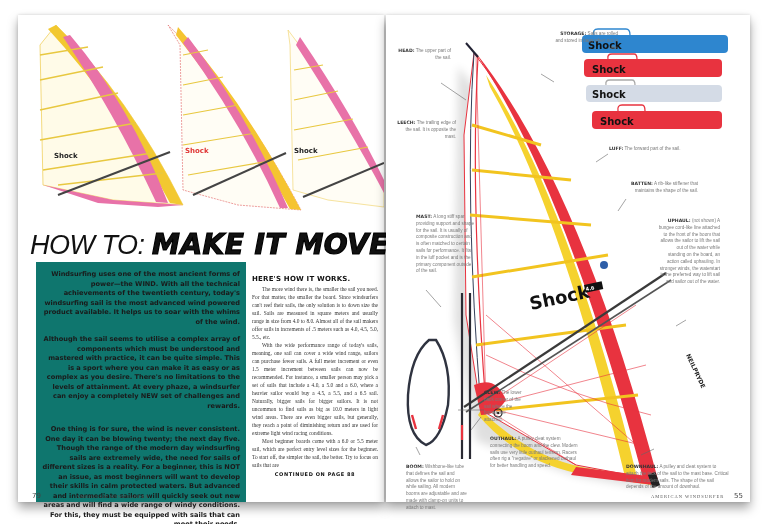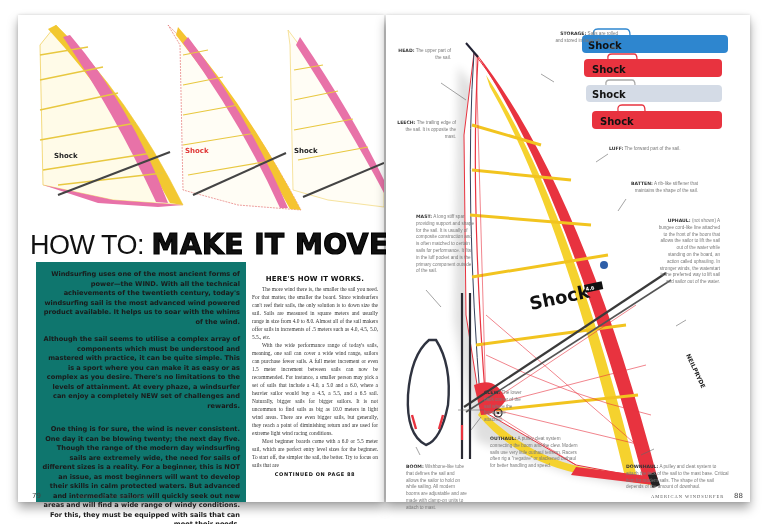--- a/index.html
+++ b/index.html
@@ -14,37 +14,37 @@
     position: absolute; background: #fff;
     box-shadow: 0 6px 10px rgba(0,0,0,0.35), 0 0 3px rgba(0,0,0,0.15);
   }
   .page-left { left: 18px; top: 15px; width: 366px; height: 487px; }
   .page-right { left: 386px; top: 15px; width: 364px; height: 487px; }
 
   
   .sails-row { position: absolute; left: 0; top: 0; width: 366px; height: 205px; }
   .headline {
     position: absolute; left: 12px; top: 215px; white-space: nowrap;
-    font-size: 27px; line-height: 30px; color: #111;
+    font-size: 27px; line-height: 30px; color: #111; font-style: italic;
   }
   .headline .how { font-family: "Liberation Sans", sans-serif; font-weight: 400; letter-spacing: -0.5px; }
   .headline .main { font-family: "DejaVu Sans", sans-serif; font-weight: 900; font-size: 28px; letter-spacing: 0.5px; -webkit-text-stroke: 1.2px #000; }
   .intro-box {
     position: absolute; left: 18px; top: 247px; width: 210px; height: 240px;
     background: #0f766e; padding: 8px 6px 0 6px; box-sizing: border-box;
   }
   .intro-box p {
     margin: 0 0 8px 0; text-align: right;
     font-family: "DejaVu Sans", sans-serif; font-weight: 700;
     font-size: 6.6px; line-height: 9.5px; color: #1a1a1a;
   }
   .col2 { position: absolute; left: 234px; top: 260px; width: 126px; }
   .col2 h3 {
     margin: 0 0 2px 0; font-family: "DejaVu Sans", sans-serif; font-weight: 900;
-    font-size: 7px; letter-spacing: 0.2px; color: #111; text-align: center;
+    font-size: 7px; letter-spacing: 0.2px; color: #111;
   }
   .col2 p {
     margin: 0; text-indent: 10px; text-align: justify;
     font-family: "Liberation Serif", serif; font-size: 5.4px; line-height: 8px; color: #333;
   }
   .continued {
     margin-top: 2px; text-align: center;
     font-family: "DejaVu Sans", sans-serif; font-weight: 900; font-size: 5px; letter-spacing: 0.6px; color: #111;
   }
   .folio { position: absolute; font-family: "DejaVu Sans", sans-serif; font-size: 7px; color: #444; }
@@ -273,15 +273,15 @@
       <b>OUTHAUL:</b> <span>A pulley cleat system connecting the boom and the clew. Modern sails use very little outhaul tension. Racers often rig a "negative" or slackened outhaul for better handling and speed.</span>
     </div>
     <div class="callout" style="left:20px; top:449px; width:62px;">
       <b>BOOM:</b> <span>Wishbone-like tube that defines the sail and allows the sailor to hold on while sailing. All modern booms are adjustable and are made with clamp-on units to attach to mast.</span>
     </div>
     <div class="callout" style="left:240px; top:449px; width:104px;">
       <b>DOWNHAUL:</b> <span>A pulley and cleat system to attach the tack of the sail to the mast base. Critical item for modern sails. The shape of the sail depends of the amount of downhaul.</span>
     </div>
 
     <div class="magname" style="left:265px; top:479px;">AMERICAN WINDSURFER</div>
-    <div class="folio" style="left:348px; top:477px;">88</div>
+    <div class="folio" style="left:348px; top:477px;">55</div>
   </div>
 </div>
 
 </body></html>

